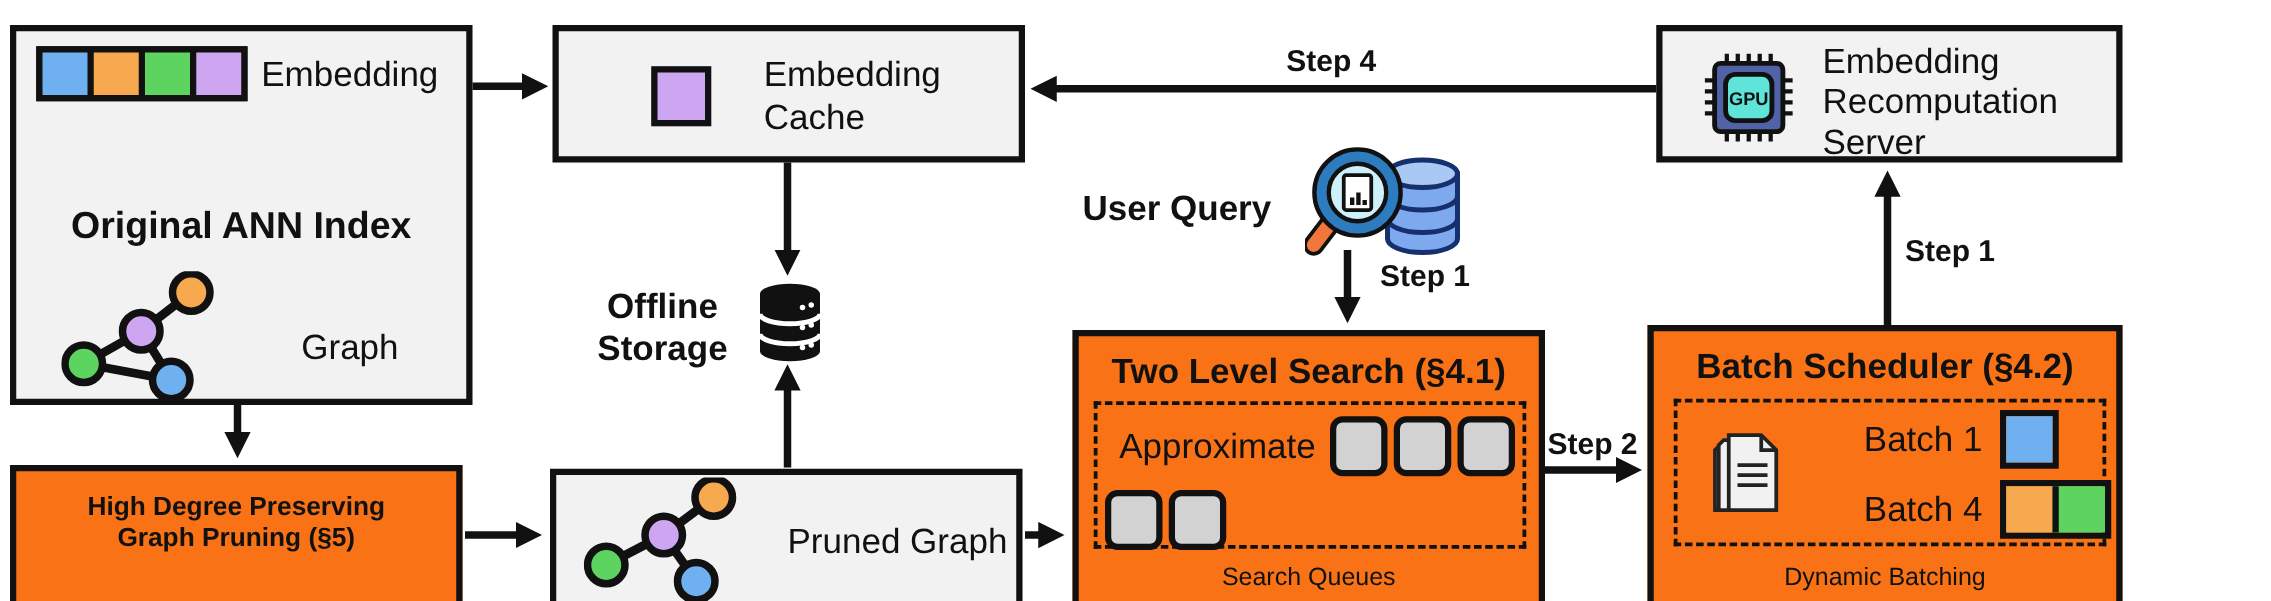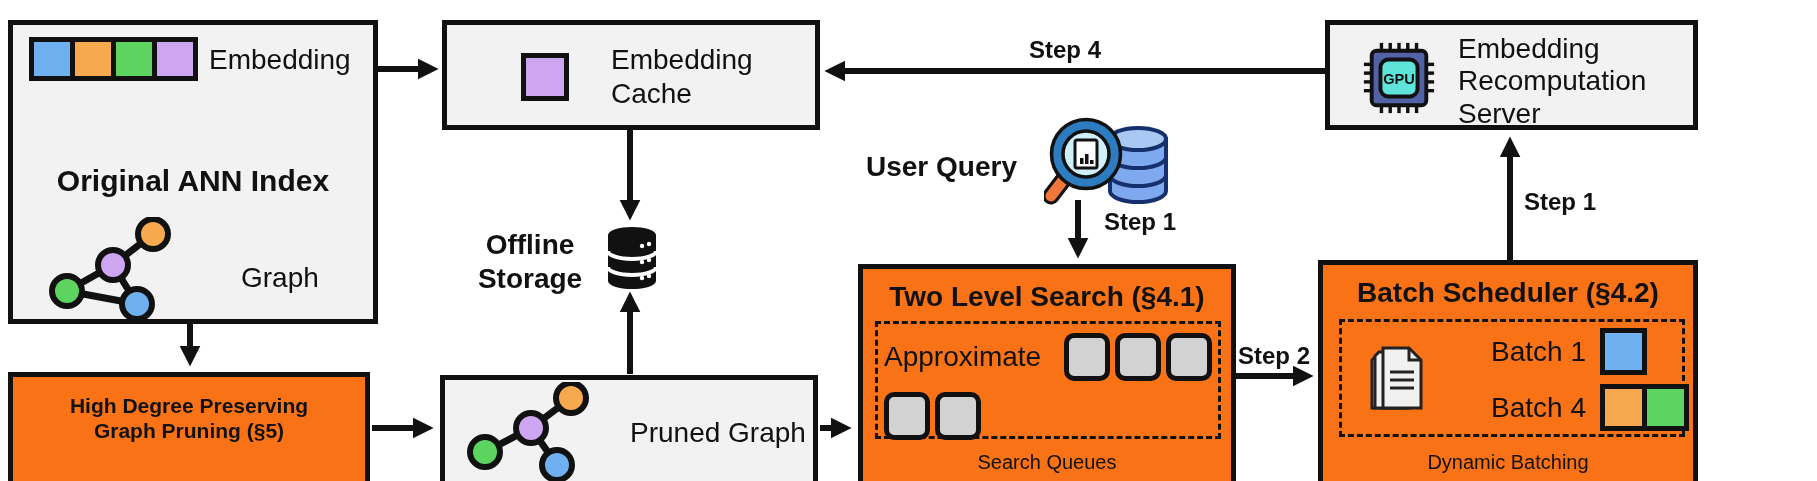--- a/index.html
+++ b/index.html
@@ -17,21 +17,21 @@
   
   .strip{position:absolute;left:16px;top:12px;display:flex;border:5px solid #111;background:#111;gap:5px;}
   .emb-cell{width:36px;height:34px;}
   
   .cache-sq{position:absolute;left:74px;top:28px;width:48px;height:48px;border:5px solid #111;box-sizing:border-box;}
   
   .dashed{position:absolute;border:3px dashed #111;box-sizing:border-box;}
   
   .tls-rows{position:absolute;left:6px;top:9px;right:6px;display:flex;flex-direction:column;gap:11px;}
   .tls-row{display:flex;align-items:center;}
-  .tls-label{width:186px;text-align:left;font-size:28px;}
+  .tls-label{width:186px;text-align:center;font-size:28px;}
   .tls-queues{display:flex;gap:5px;}
   .queue-slot{width:36px;height:38px;border:5px solid #111;border-radius:10px;background:#d2d2d3;box-sizing:content-box;}
   
   .batch-rows{position:absolute;left:108px;top:6px;display:flex;flex-direction:column;gap:9px;}
   .batch-row{display:flex;align-items:center;}
   .batch-label{width:136px;text-align:right;padding-right:14px;font-size:28px;}
   .batch-group{display:flex;border:5px solid #111;}
   .batch-cell{width:37px;height:37px;}
   .batch-cell + .batch-cell{border-left:5px solid #111;}
   .caption{position:absolute;left:0;right:0;bottom:8px;text-align:center;font-size:20px;}

